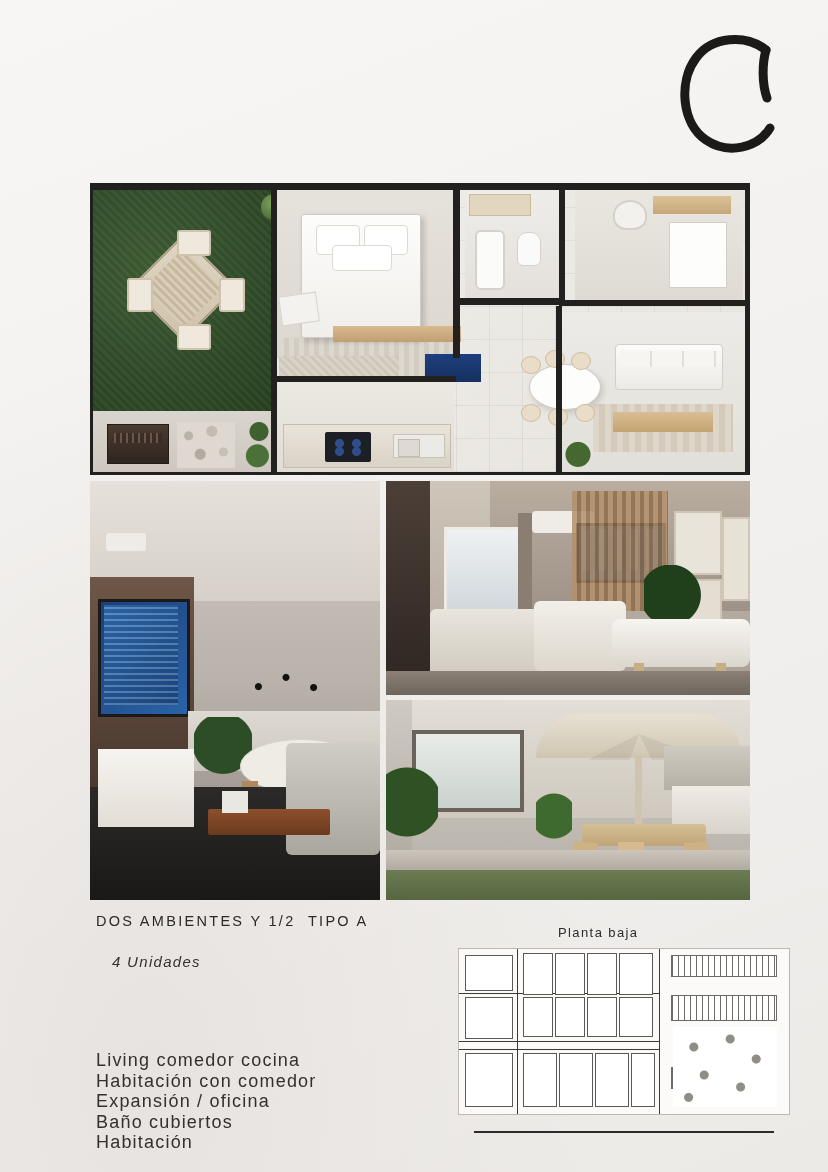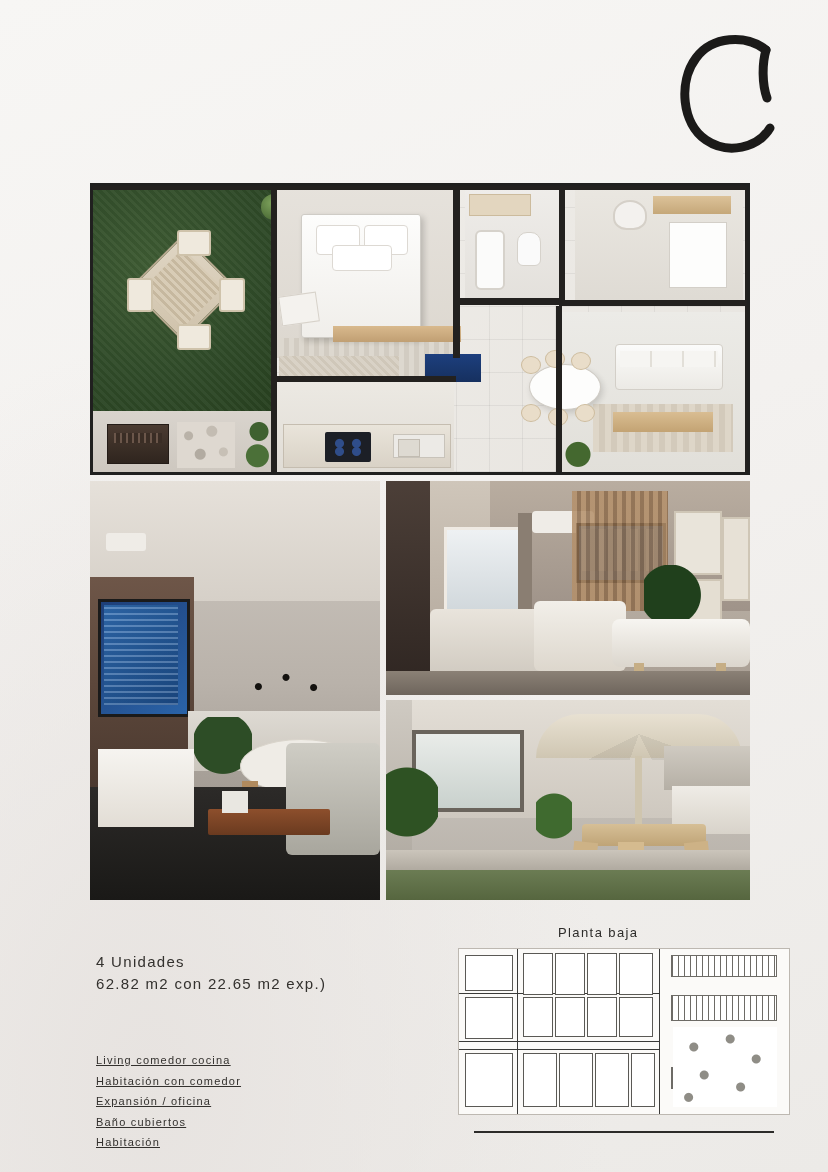--- a/index.html
+++ b/index.html
@@ -263,35 +263,35 @@
   .title {
     position: absolute;
     left: 96px; top: 913px;
     font-size: 14.5px;
     letter-spacing: 2.3px;
     color: #2b2a28;
     white-space: pre;
   }
   .units {
     position: absolute;
-    left: 96px; top: 951px;
+    left: 112px; top: 951px;
     font-size: 15px;
     letter-spacing: 1.3px;
     color: #33312e;
     line-height: 22px;
+    font-style: italic;
   }
   .units div { white-space: pre; }
   .features {
     position: absolute;
     left: 96px; top: 1050px;
-    font-size: 11px;
+    font-size: 18px;
     letter-spacing: 1.2px;
     color: #33312e;
     line-height: 20.5px;
-    text-decoration: underline;
   }
   .features div { white-space: pre; }
 
   
   .siteplan-label {
     position: absolute;
     left: 558px; top: 925px;
     font-size: 13px;
     letter-spacing: 1.4px;
     color: #2d2c2a;
@@ -470,24 +470,24 @@
     <div class="s" style="left:286px;top:86px;width:78px;height:48px;background:linear-gradient(180deg,#efece6,#d8d3ca);"></div>
     <div class="s" style="left:196px;top:124px;width:124px;height:22px;background:linear-gradient(180deg,#d6bf96,#bfa477);border-radius:4px;"></div>
     <div class="s" style="left:186px;top:142px;width:24px;height:42px;background:#cdb286;transform:rotate(6deg);"></div>
     <div class="s" style="left:300px;top:142px;width:24px;height:42px;background:#cdb286;transform:rotate(-6deg);"></div>
     <div class="s" style="left:232px;top:142px;width:26px;height:44px;background:#d5bb8f;"></div>
     <div class="s" style="left:150px;top:90px;width:36px;height:52px;background:radial-gradient(circle at 50% 50%,#3f6a2f 0 22px,transparent 23px);"></div>
     <div class="s" style="left:0;top:166px;width:364px;height:34px;background:linear-gradient(180deg,#6e7f56,#56663f);"></div>
     <div class="s" style="left:0;top:150px;width:364px;height:20px;background:linear-gradient(180deg,#cbc5bb,#b0aaa0);"></div>
   </div>
 
+  <div class="title">DOS AMBIENTES Y 1/2  TIPO A</div>
 
   <div class="units">
     <div>4 Unidades</div>
-    <div>62.82 m2 con 22.65 m2 exp.)</div>
   </div>
 
   <div class="features">
     <div>Living comedor cocina</div>
     <div>Habitación con comedor</div>
     <div>Expansión / oficina</div>
     <div>Baño cubiertos</div>
     <div>Habitación</div>
   </div>
 

